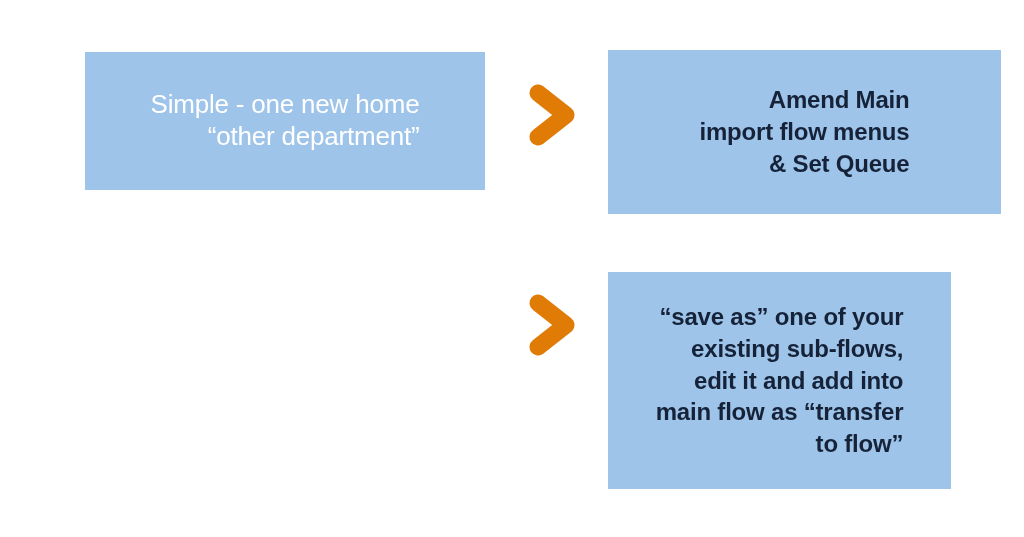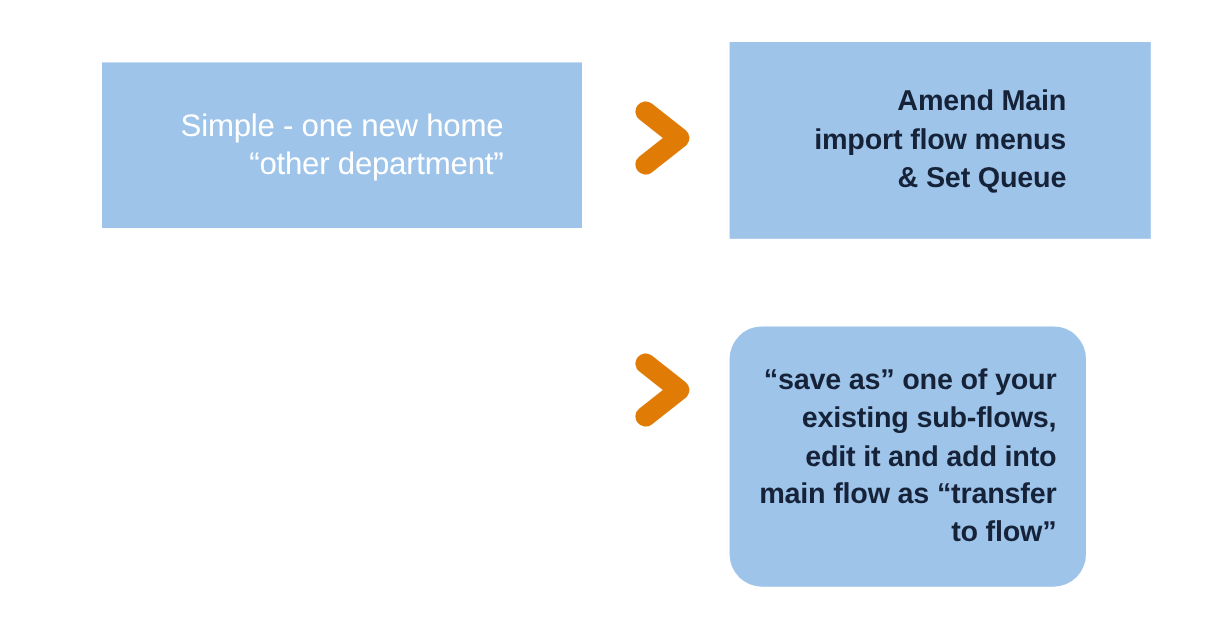--- a/index.html
+++ b/index.html
@@ -45,22 +45,22 @@
     height: 138px;
   }
   #box-simple-home .box-text {
     color: #ffffff;
     font-size: 26px;
     font-weight: 400;
   }
 
   #box-amend-main {
     left: 608px;
-    top: 35px;
-    width: 351px;
+    top: 50px;
+    width: 393px;
     height: 164px;
   }
   #box-amend-main .box-text {
     color: #152238;
     font-size: 24px;
     font-weight: 700;
     line-height: 1.32;
   }
 
   
@@ -72,23 +72,22 @@
   }
   #box-further-submenus .box-text {
     color: #ffffff;
     font-size: 26px;
     font-weight: 400;
   }
 
   #box-save-as {
     left: 608px;
     top: 272px;
-    width: 297px;
+    width: 343px;
     height: 217px;
-    border-radius: 27px;
   }
   #box-save-as .box-text {
     color: #152238;
     font-size: 24px;
     font-weight: 600;
     line-height: 1.33;
   }
 
   
   .chevron {

